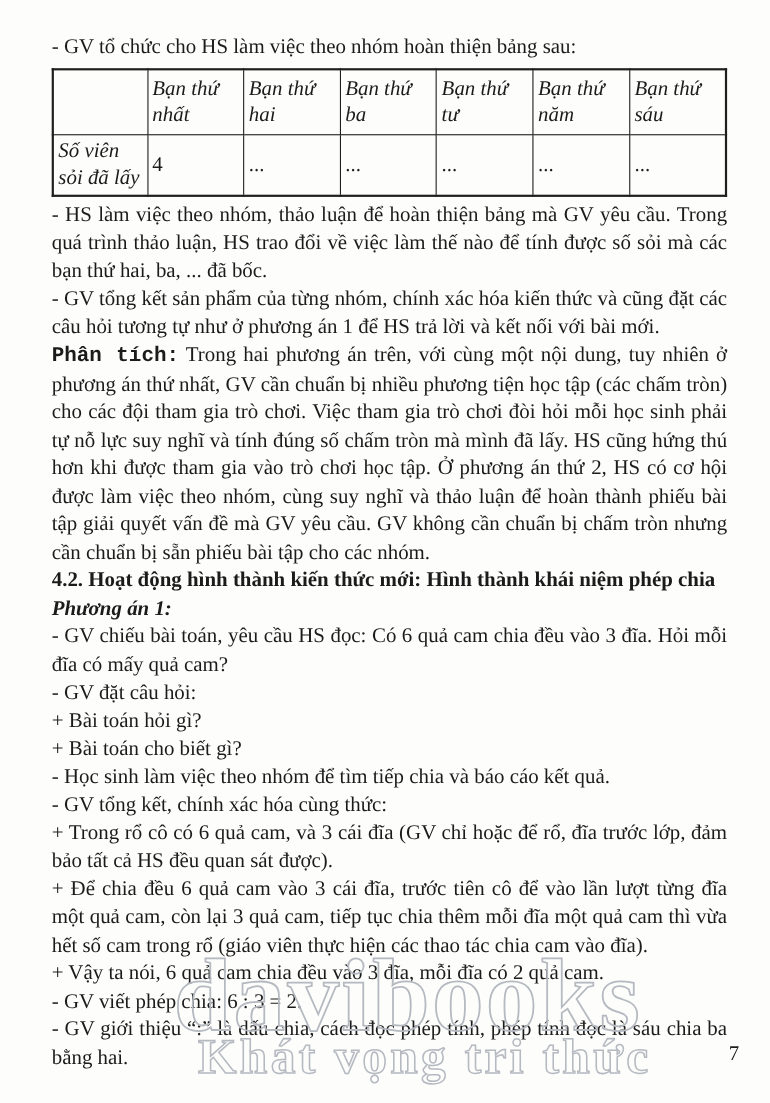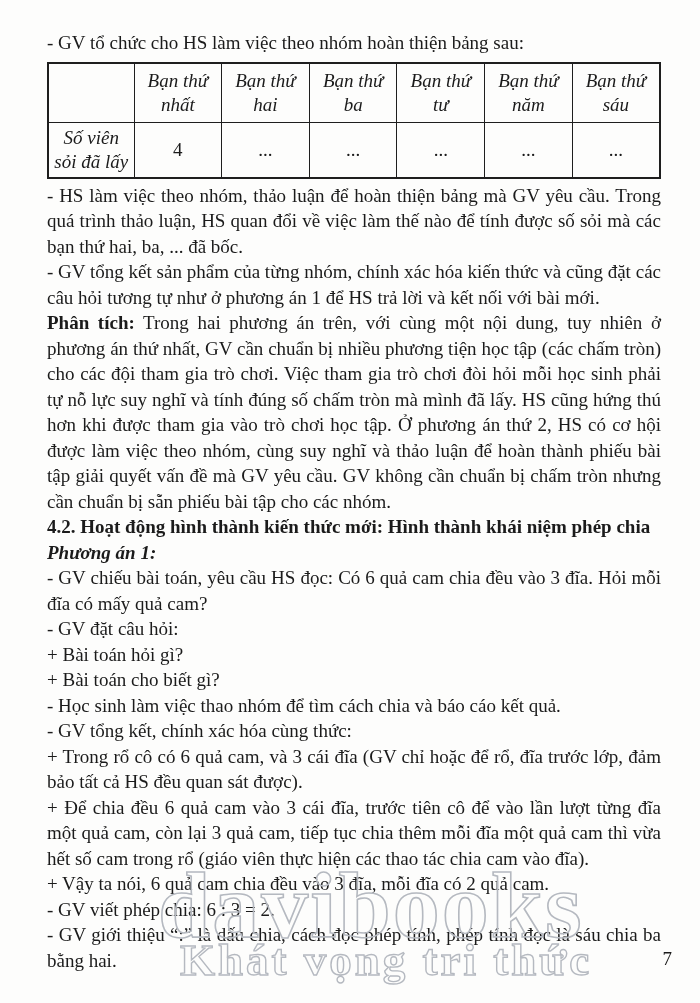--- a/index.html
+++ b/index.html
@@ -21,32 +21,31 @@
   }
   .body-text p {
     margin: 0;
     font-size: 19px;
     line-height: 25.5px;
     text-align: justify;
   }
   p.bold { font-weight: bold; }
   p.nowrap { white-space: nowrap; }
   p.italic { font-style: italic; font-weight: bold; }
-  p b { font-weight: bold; }
+  p b { font-weight: bold; font-family: Liberation Mono, monospace; }
 
   table.pebble-table {
     width: 100%;
     border-collapse: collapse;
     table-layout: fixed;
     margin: 6px 0 4px 0;
     border: 2px solid #1e1e1e;
   }
   table.pebble-table td {
     border: 1.5px solid #1e1e1e;
-    text-align: center;
     vertical-align: middle;
     font-size: 19px;
     line-height: 24px;
     padding: 3px 4px;
   }
   table.pebble-table col.label-col { width: 86px; }
   tr.header-row td { font-style: italic; height: 52px; }
   tr.data-row td { height: 48px; }
   tr.data-row td.row-label { font-style: italic; }
   tr.data-row td.cell-value { font-style: normal; }
@@ -122,30 +121,30 @@
           <td class="cell-value">...</td>
           <td class="cell-value">...</td>
           <td class="cell-value">...</td>
           <td class="cell-value">...</td>
           <td class="cell-value">...</td>
         </tr>
       </tbody>
     </table>
 
     <div>
-        <p>- HS làm việc theo nhóm, thảo luận để hoàn thiện bảng mà GV yêu cầu. Trong quá trình thảo luận, HS quan đổi về việc làm thế nào để tính được số sỏi mà các bạn thứ hai, ba, ... đã bốc.</p>
+        <p>- HS làm việc theo nhóm, thảo luận để hoàn thiện bảng mà GV yêu cầu. Trong quá trình thảo luận, HS trao đổi về việc làm thế nào để tính được số sỏi mà các bạn thứ hai, ba, ... đã bốc.</p>
         <p>- GV tổng kết sản phẩm của từng nhóm, chính xác hóa kiến thức và cũng đặt các câu hỏi tương tự như ở phương án 1 để HS trả lời và kết nối với bài mới.</p>
         <p><b>Phân tích:</b> Trong hai phương án trên, với cùng một nội dung, tuy nhiên ở phương án thứ nhất, GV cần chuẩn bị nhiều phương tiện học tập (các chấm tròn) cho các đội tham gia trò chơi. Việc tham gia trò chơi đòi hỏi mỗi học sinh phải tự nỗ lực suy nghĩ và tính đúng số chấm tròn mà mình đã lấy. HS cũng hứng thú hơn khi được tham gia vào trò chơi học tập. Ở phương án thứ 2, HS có cơ hội được làm việc theo nhóm, cùng suy nghĩ và thảo luận để hoàn thành phiếu bài tập giải quyết vấn đề mà GV yêu cầu. GV không cần chuẩn bị chấm tròn nhưng cần chuẩn bị sẵn phiếu bài tập cho các nhóm.</p>
         <p class="bold nowrap">4.2. Hoạt động hình thành kiến thức mới: Hình thành khái niệm phép chia</p>
         <p class="italic">Phương án 1:</p>
         <p>- GV chiếu bài toán, yêu cầu HS đọc: Có 6 quả cam chia đều vào 3 đĩa. Hỏi mỗi đĩa có mấy quả cam?</p>
         <p>- GV đặt câu hỏi:</p>
         <p>+ Bài toán hỏi gì?</p>
         <p>+ Bài toán cho biết gì?</p>
-        <p>- Học sinh làm việc thao nhóm để tìm cách chia và báo cáo kết quả.</p>
+        <p>- Học sinh làm việc theo nhóm để tìm tiếp chia và báo cáo kết quả.</p>
         <p>- GV tổng kết, chính xác hóa cùng thức:</p>
         <p>+ Trong rổ cô có 6 quả cam, và 3 cái đĩa (GV chỉ hoặc để rổ, đĩa trước lớp, đảm bảo tất cả HS đều quan sát được).</p>
         <p>+ Để chia đều 6 quả cam vào 3 cái đĩa, trước tiên cô để vào lần lượt từng đĩa một quả cam, còn lại 3 quả cam, tiếp tục chia thêm mỗi đĩa một quả cam thì vừa hết số cam trong rổ (giáo viên thực hiện các thao tác chia cam vào đĩa).</p>
         <p>+ Vậy ta nói, 6 quả cam chia đều vào 3 đĩa, mỗi đĩa có 2 quả cam.</p>
         <p>- GV viết phép chia: 6 : 3 = 2.</p>
         <p>- GV giới thiệu “:” là dấu chia, cách đọc phép tính, phép tính đọc là sáu chia ba bằng hai.</p>
       </div>
 
   </div>
 

